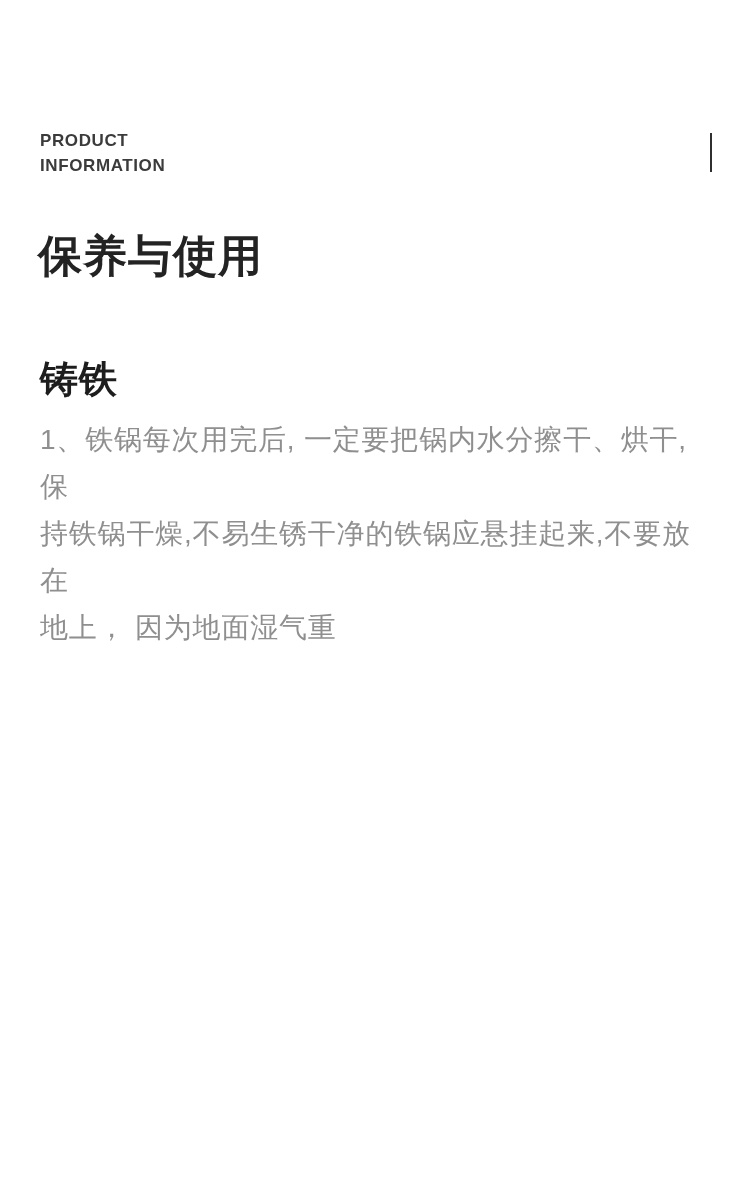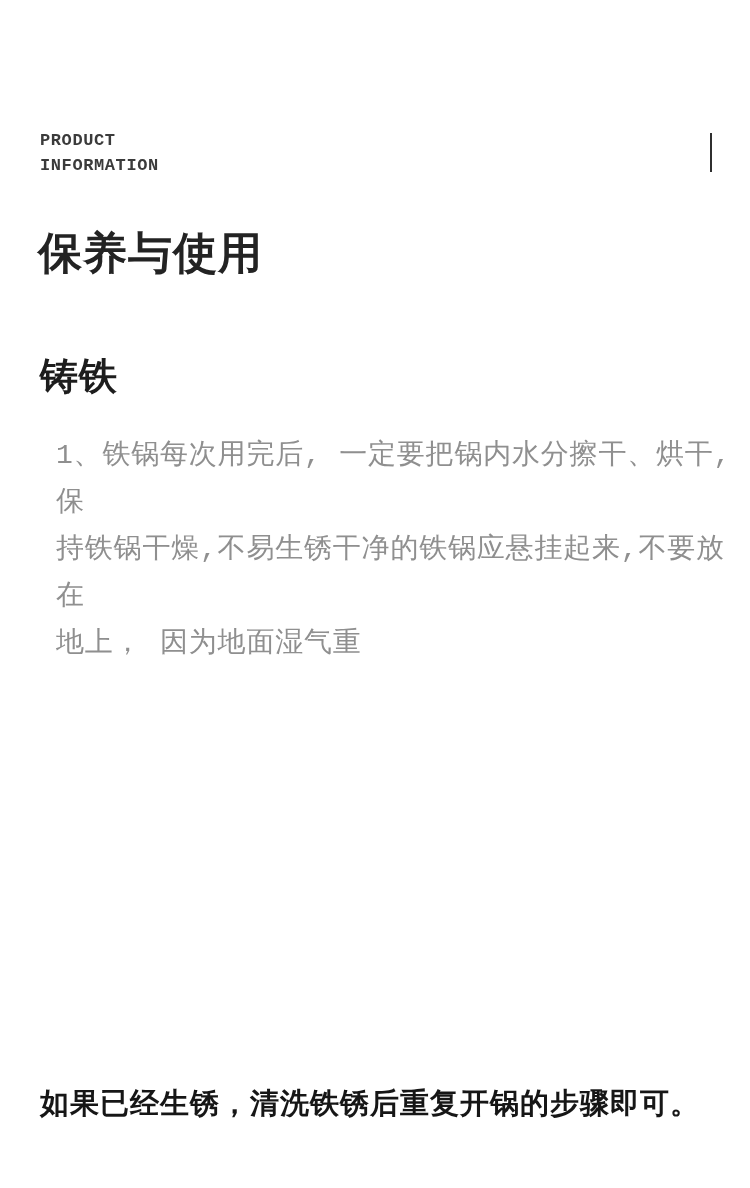--- a/index.html
+++ b/index.html
@@ -6,21 +6,21 @@
     margin: 0;
     padding: 0;
     background: #ffffff;
   }
   .page {
     position: relative;
     width: 750px;
     height: 1188px;
     background: #ffffff;
     overflow: hidden;
-    font-family: Liberation Mono, monospace;
+    font-family: Liberation Sans, sans-serif;
   }
   .kicker {
     position: absolute;
     left: 40px;
     top: 128px;
     font-size: 17px;
     line-height: 25px;
     font-weight: 700;
     letter-spacing: 0.6px;
     color: #3b3b3b;
@@ -59,21 +59,21 @@
   }
   .para {
     position: absolute;
     left: 40px;
     width: 678px;
     font-size: 28px;
     line-height: 47px;
     letter-spacing: 0.8px;
     color: #8f8f8f;
     white-space: pre-line;
-    margin: 16px;
+    margin: 0;
   }
   .para-1 { top: 416px; }
   .para-2 { top: 602px; }
   .para-3 { top: 855px; }
   .footnote {
     position: absolute;
     left: 40px;
     top: 1088px;
     width: 690px;
     font-size: 29px;
@@ -97,15 +97,14 @@
   <h1 class="page-title">保养与使用</h1>
 
   <h2 class="material-heading">铸铁</h2>
 
   <p class="para para-1">1、铁锅每次用完后, 一定要把锅内水分擦干、烘干, 保
 持铁锅干燥,不易生锈干净的铁锅应悬挂起来,不要放在
 地上， 因为地面湿气重</p>
 
 
 
-  <p class="footnote">如果已经生锈，清洗铁锈后重复开锅的步骤即可。</p>
 
 </div>
 
 </body></html>

